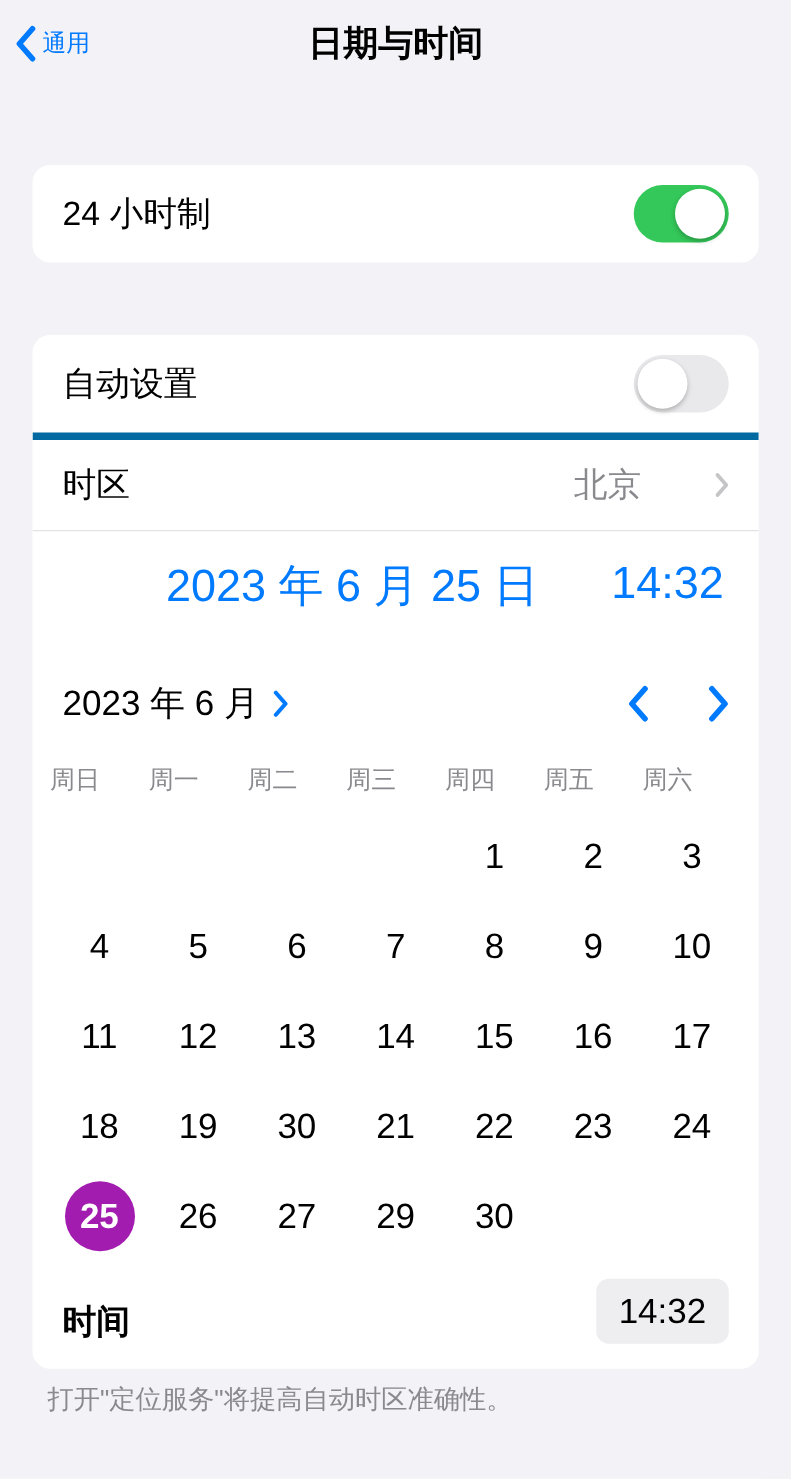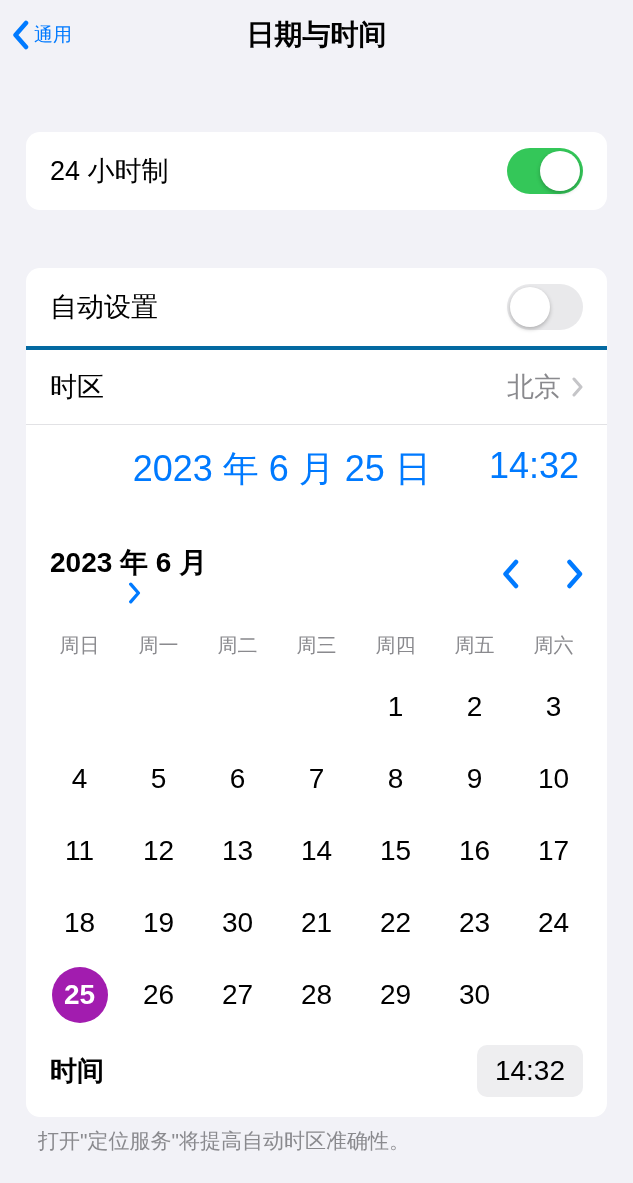--- a/index.html
+++ b/index.html
@@ -44,23 +44,23 @@
     .group.first { margin-top: 62px; }
     .group.second { margin-top: 58px; }
     .row {
       display: flex;
       align-items: center;
       justify-content: space-between;
       padding: 0 24px;
       min-height: 78px;
       font-size: 27px;
     }
-    .row + .row { border-top: 4px solid #0369a1; }
+    .row + .row { border-top: 6px solid #0369a1; }
     .row-label { color: #000; }
-    .row-value { color: #8a8a8e; font-size: 27px; display: flex; align-items: center; }
+    .row-value { color: #8a8a8e; font-size: 27px; display: flex; align-items: center; gap: 48px; }
     .disclosure { width: 12px; height: 20px; margin-left: 10px; }
     .toggle {
       width: 76px; height: 46px;
       border-radius: 23px;
       position: relative;
       cursor: pointer;
     }
     .toggle.on { background: #34c759; }
     .toggle.off { background: #e9e9eb; }
     .toggle .knob {
@@ -83,37 +83,36 @@
       border-top: 1px solid #e2e2e5;
     }
     .cal-header {
       display: flex;
       align-items: center;
       justify-content: space-between;
       padding: 30px 24px 14px 24px;
     }
     .cal-title {
       font-size: 28px;
-      font-weight: 700;
-      display: flex;
-      align-items: center;
-      cursor: pointer;
-      flex-direction: column;
+      font-weight: 400;
+      display: flex;
+      align-items: center;
+      cursor: pointer;
     }
     .cal-title-chev { width: 14px; height: 22px; margin-left: 10px; }
     .cal-nav { display: flex; gap: 46px; }
     .cal-arrow { width: 18px; height: 30px; cursor: pointer; }
     .weekday-row, .week-row {
       display: grid;
       grid-template-columns: repeat(7, 1fr);
       padding: 0 14px;
     }
     .weekday-row { margin-top: 6px; }
     .weekday {
-      text-align: center;
+      text-align: left;
       font-size: 20px;
       color: #8a8a8e;
       font-weight: 500;
       padding: 8px 0 12px;
     }
     .day-cell {
       display: flex;
       align-items: center;
       justify-content: center;
       height: 72px;
@@ -123,21 +122,21 @@
     .day-num {
       width: 56px; height: 56px;
       display: flex;
       align-items: center;
       justify-content: center;
       border-radius: 50%;
     }
     .day-cell.selected .day-num { background: #a21caf; color: #fff; font-weight: 700; text-align: right; }
     .time-row {
       display: flex;
-      align-items: center;
+      align-items: flex-end;
       justify-content: space-between;
       padding: 14px 24px 20px;
       font-size: 27px;
       gap: 44px;
     }
     .time-badge {
       background: #eeeef0;
       border-radius: 10px;
       padding: 10px 18px;
       font-size: 28px;
@@ -307,23 +306,20 @@
         <div class="day-cell selected">
           <div class="day-num">25</div>
         </div>
         <div class="day-cell">
           <div class="day-num">26</div>
         </div>
         <div class="day-cell">
           <div class="day-num">27</div>
         </div>
         <div class="day-cell">
-          <div class="day-num">28</div>
-        </div>
-        <div class="day-cell">
           <div class="day-num">29</div>
         </div>
         <div class="day-cell">
           <div class="day-num">30</div>
         </div>
         <div class="day-cell"></div>
       </div>
     </div>
 
   <div class="time-row">

